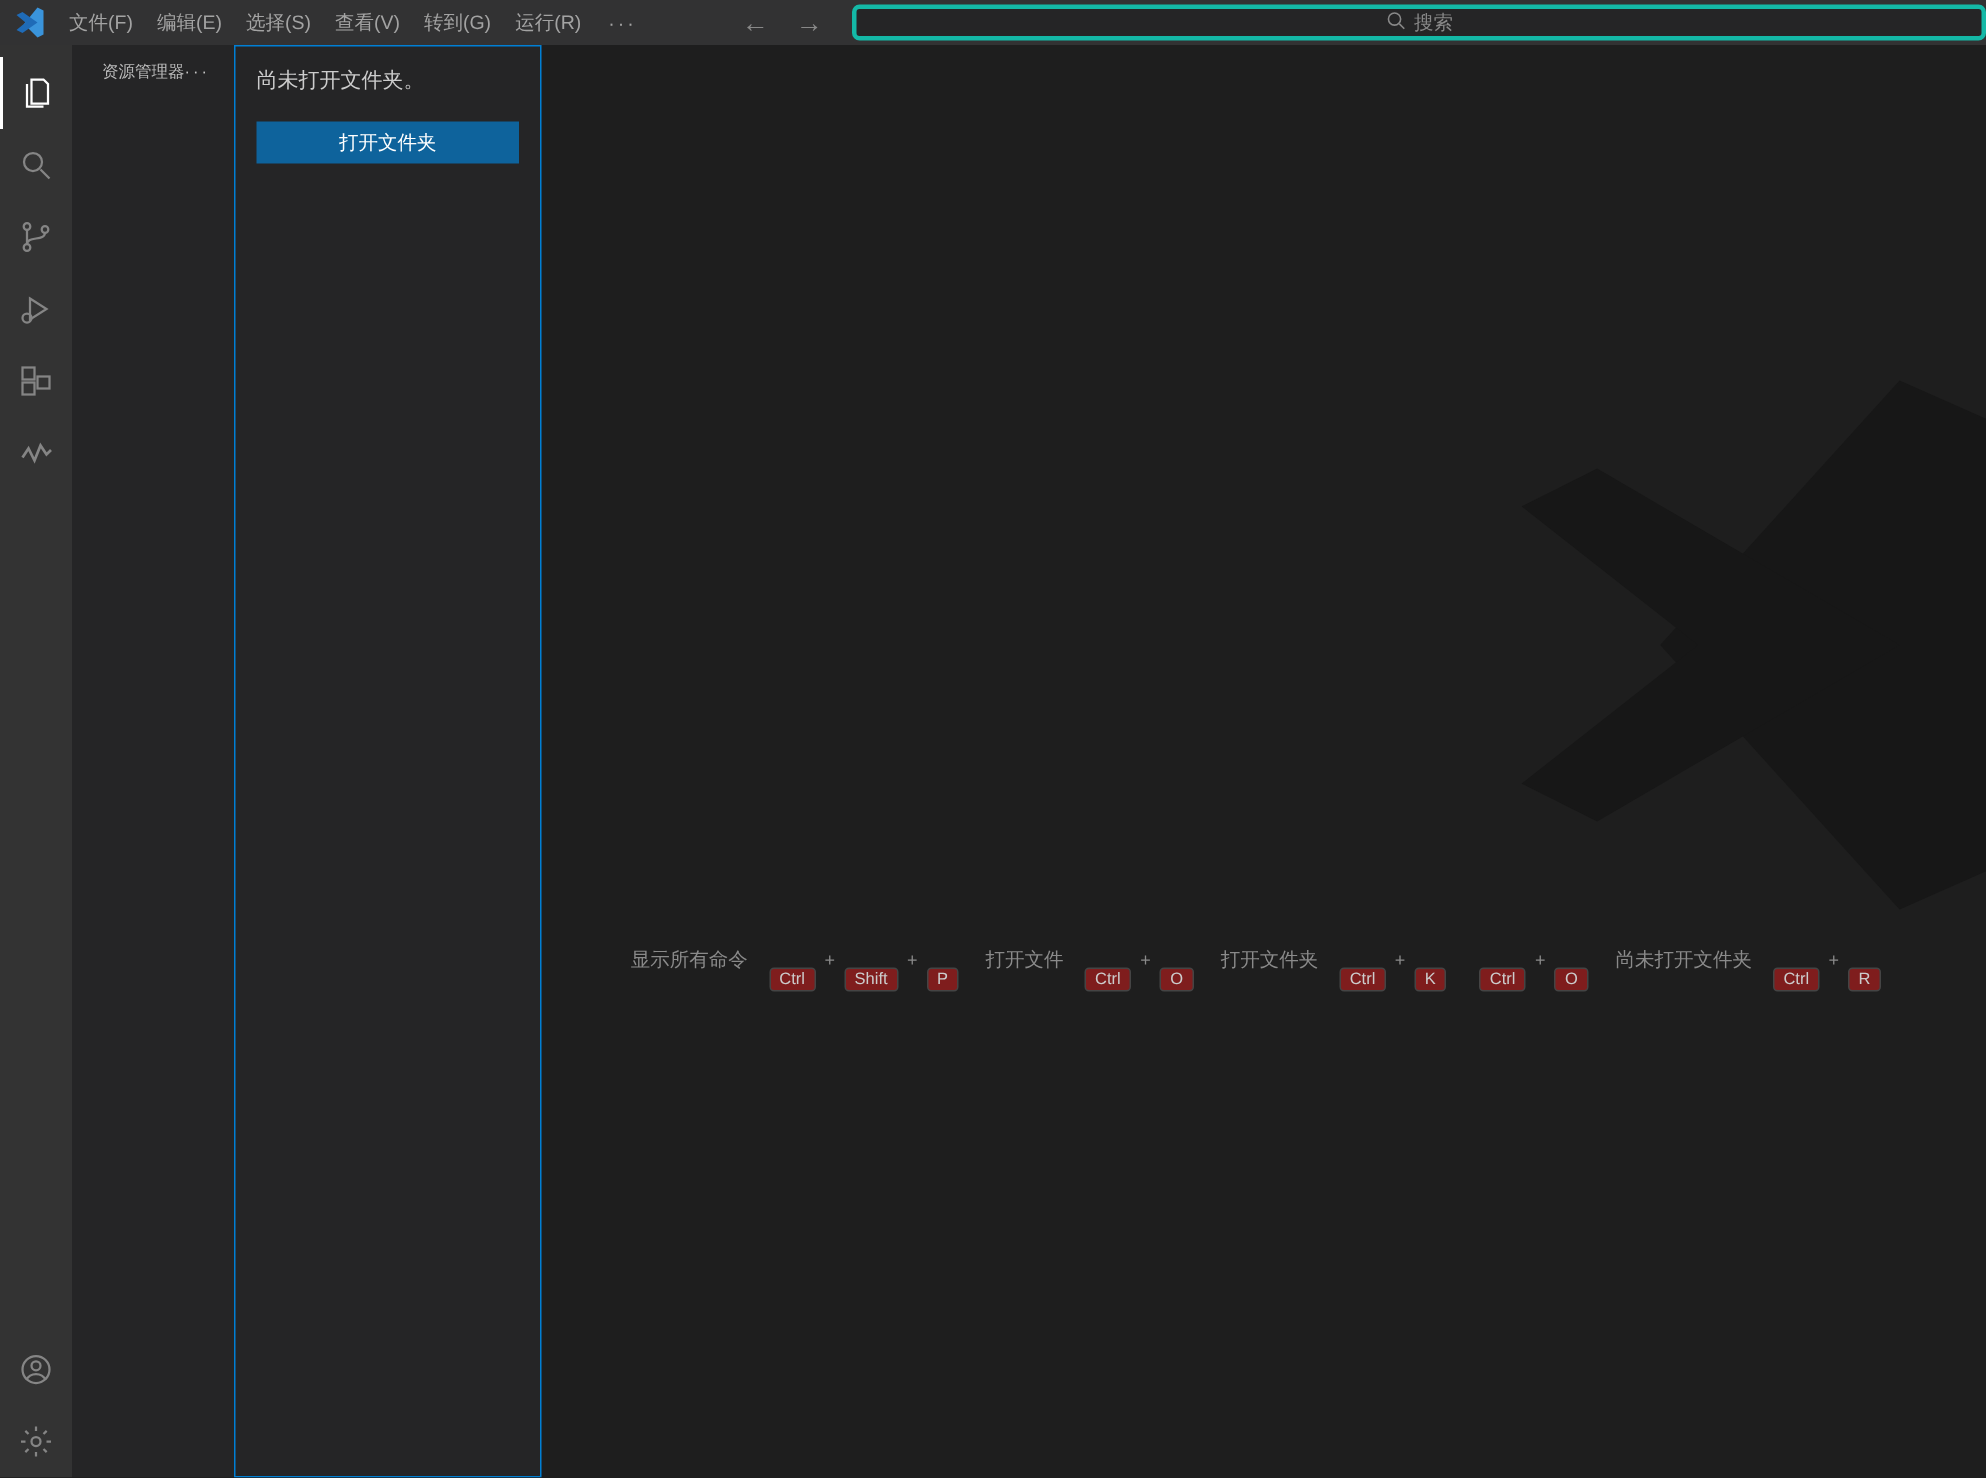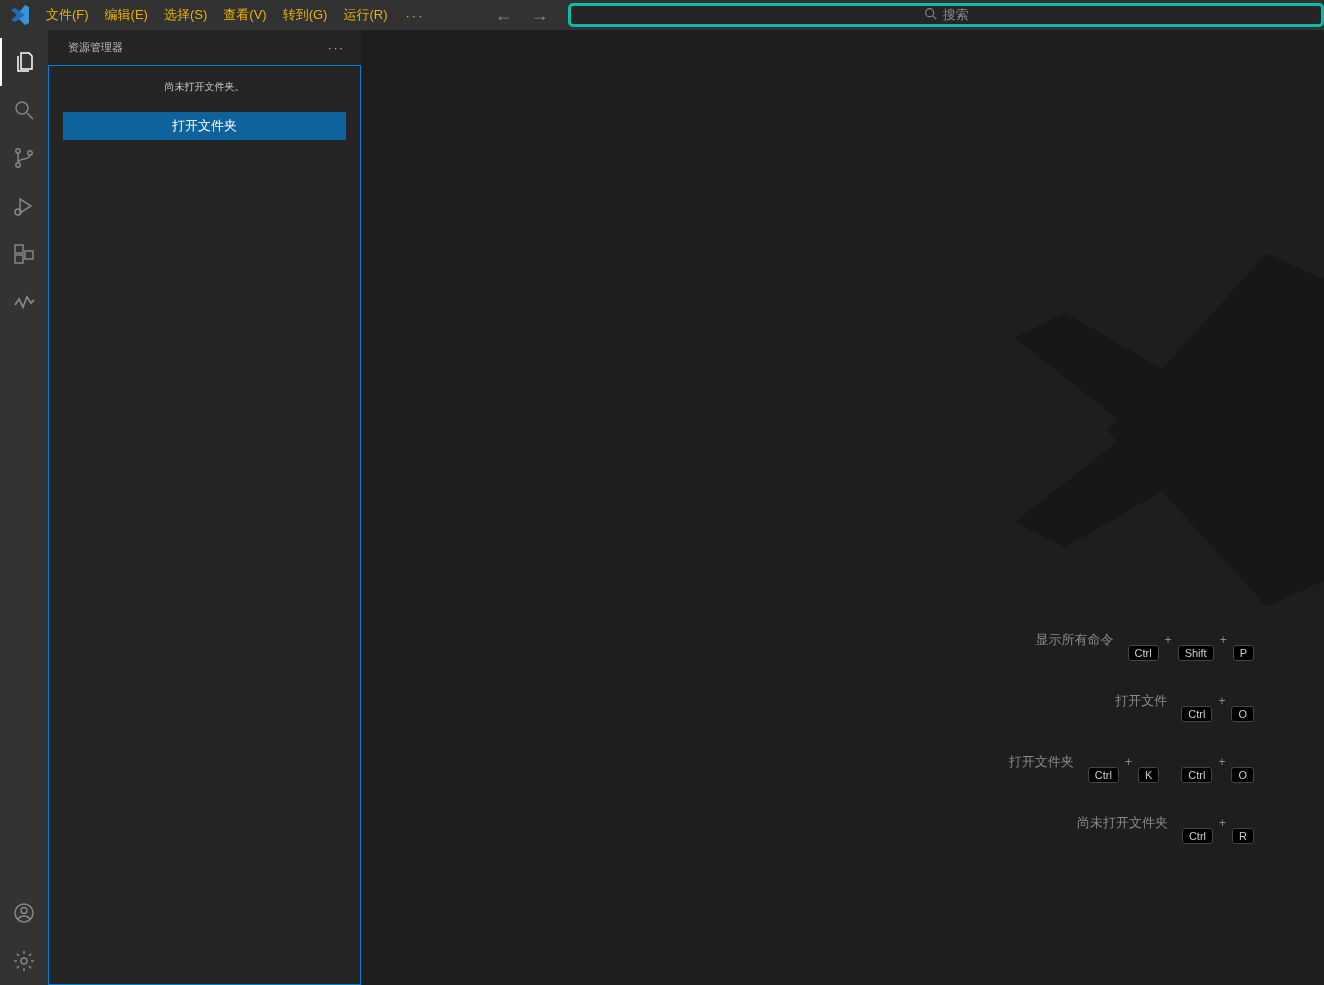--- a/index.html
+++ b/index.html
@@ -23,21 +23,21 @@
     width: 24px; height: 24px;
     display: flex; align-items: center; justify-content: center;
     margin-right: 6px;
   }
   .menubar { display: flex; align-items: center; height: 100%; }
   .menu-item {
     padding: 0 8px;
     height: 100%;
     display: flex;
     align-items: center;
-    color: #eab308;
+    color: #a3a3a3;
     cursor: default;
   }
   .menu-more { padding: 0 10px; letter-spacing: 2px; }
 
   .nav-arrows {
     display: flex;
     align-items: center;
     margin-left: 60px;
     gap: 18px;
     color: #888;
@@ -85,21 +85,21 @@
     border-left: 2px solid #fff;
   }
   .act-item svg { width: 24px; height: 24px; }
   .act-spacer { flex: 1; }
 
   
   .sidebar {
     width: 314px;
     background: #252526;
     display: flex;
-    flex-direction: column;
+    flex-direction: row;
     border-right: 1px solid #1e1e1e;
   }
   .sidebar-header {
     height: 35px;
     display: flex;
     align-items: center;
     justify-content: space-between;
     padding: 0 16px 0 20px;
     color: #bbbbbb;
     font-size: 11px;
@@ -129,23 +129,22 @@
   .folder-body {
     flex: 1;
     border: 1px solid #007fd4;
     margin: 0 0 0 0;
     padding: 14px 14px;
     display: flex;
     flex-direction: column;
   }
   .nofolder-text {
     color: #ccc;
-    font-size: 10px;
+    font-size: 14px;
     margin-bottom: 18px;
-    text-align: center;
   }
   .open-btn {
     background: #0e639c;
     color: #fff;
     border: none;
     height: 28px;
     width: 100%;
     font-size: 13px;
     cursor: pointer;
   }
@@ -168,35 +167,34 @@
     right: -60px; top: 190px;
     opacity: 1;
   }
   .watermark svg { width: 420px; height: 420px; }
 
   .shortcut-list {
     position: absolute;
     right: 70px;
     top: 588px;
     display: flex;
-    flex-direction: column;
     gap: 18px;
     align-items: flex-end;
     color: #8a8a8a;
     font-size: 13px;
   }
   .shortcut-row {
     display: flex;
     align-items: center;
     gap: 14px;
   }
   .shortcut-label { color: #8a8a8a; }
   .keys { display: flex; align-items: center; gap: 6px; }
   .key {
-    background: #000000;
+    background: #7f1d1d;
     border: 1px solid #444;
     border-radius: 3px;
     padding: 1px 6px;
     font-size: 11px;
     color: #ccc;
     margin-top: 27px;
   }
   .plus { color: #8a8a8a; font-size: 12px; }
 
 </style>

